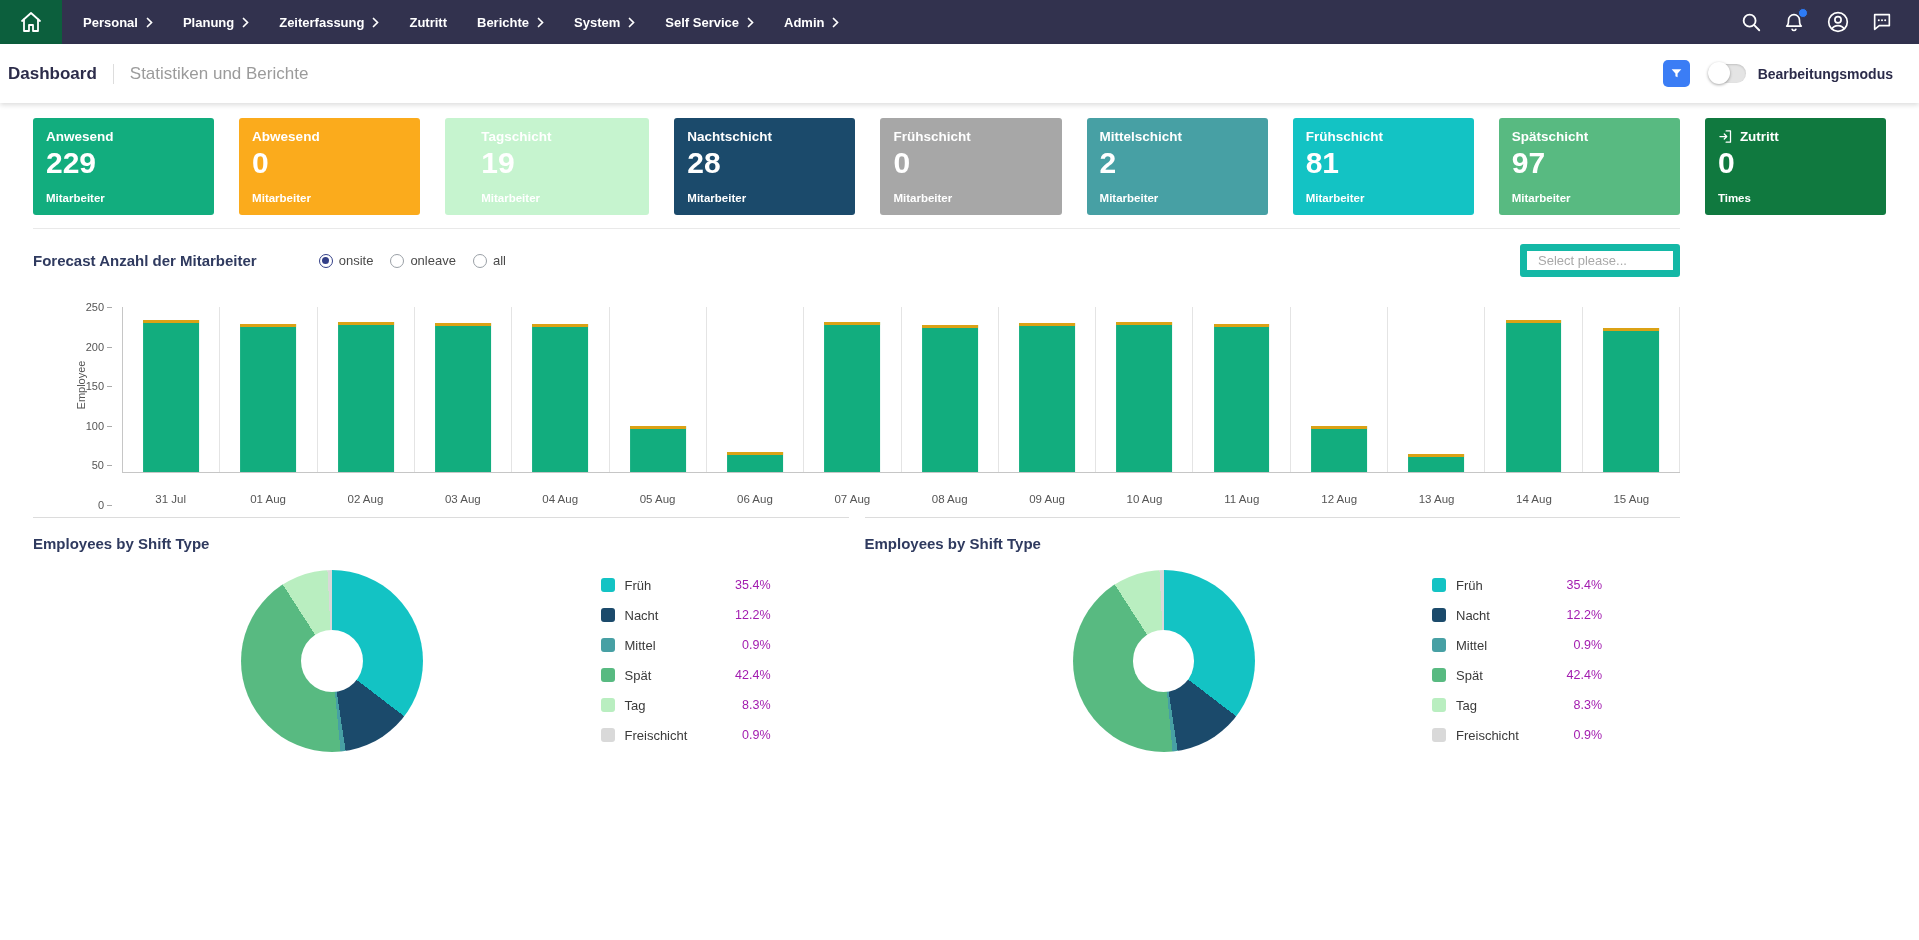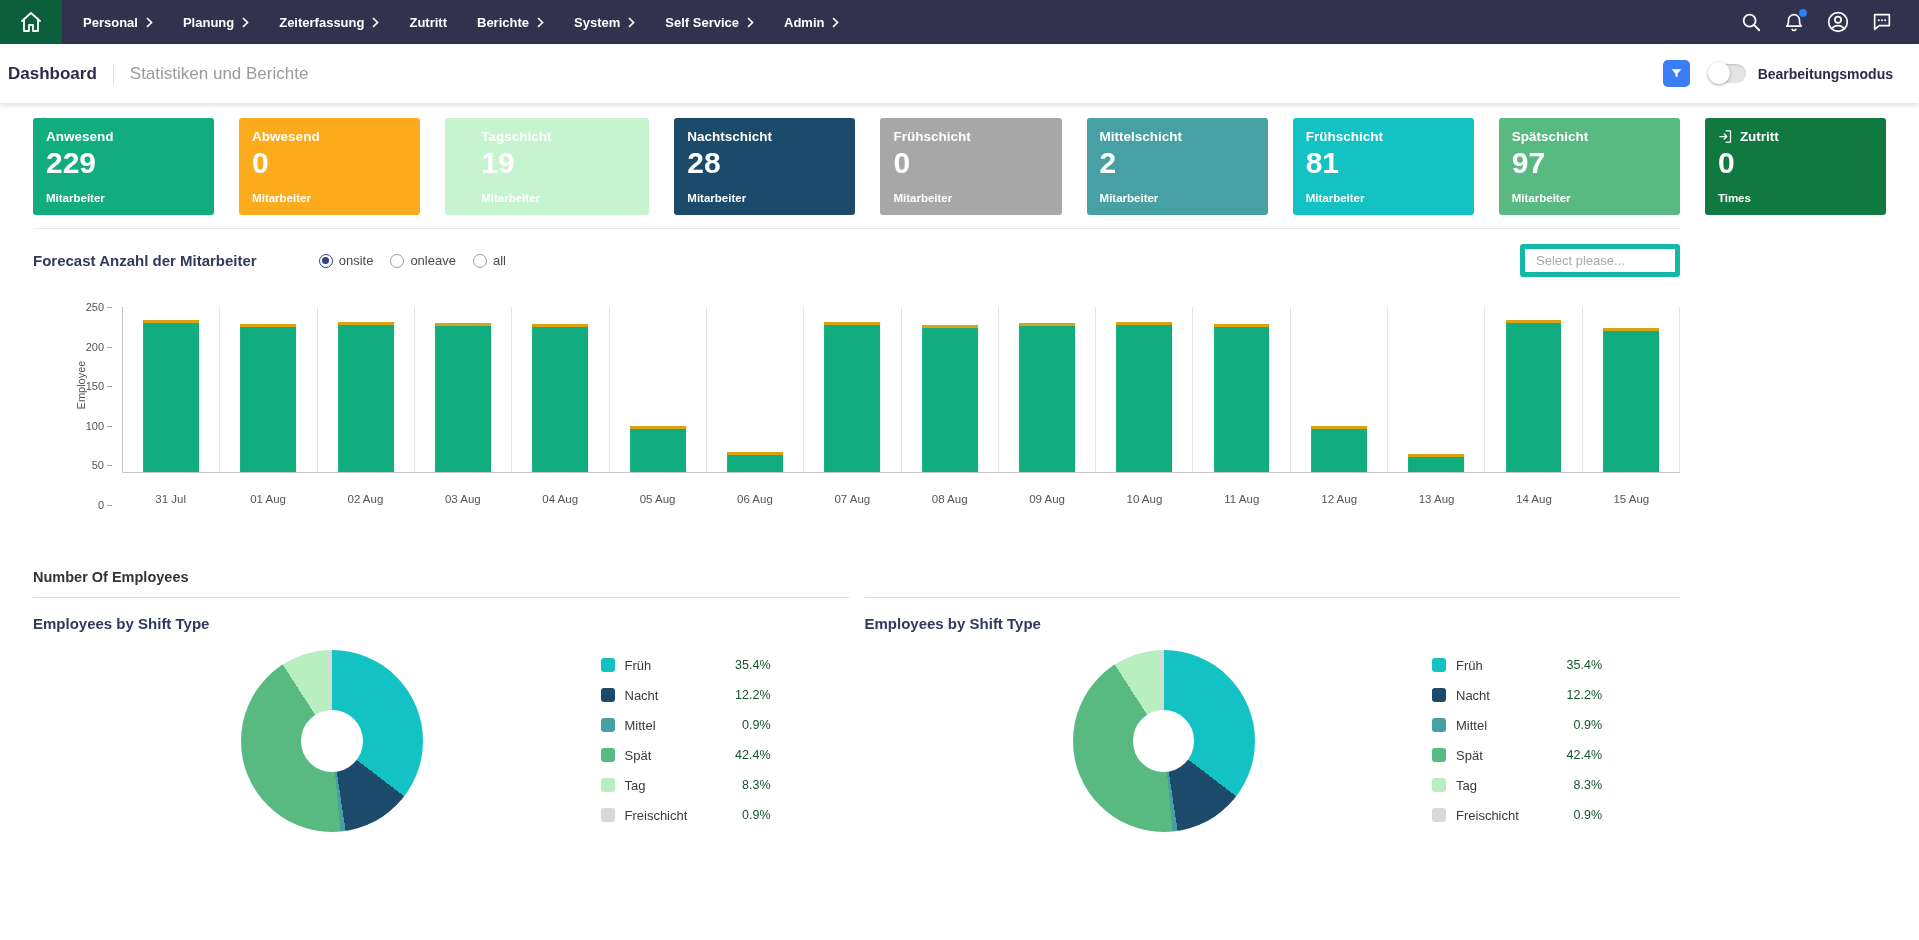--- a/index.html
+++ b/index.html
@@ -36,21 +36,21 @@
   
   .forecast{width:1647px;margin:13px 0 0 33px;border-top:1px solid #e9e9e9;padding-top:15px}
   .forecast-head{display:flex;align-items:center}
   .section-title{font-size:15px;font-weight:bold;color:#2f3a5f}
   .radio-group{display:flex;align-items:center;gap:17px;margin-left:62px}
   .radio{display:flex;align-items:center;gap:6px;cursor:pointer}
   .rb{width:14px;height:14px;border:1.5px solid #9aa0a6;border-radius:50%;position:relative;background:#fff;flex:none}
   .rb.sel{border-color:#333f87}
   .rb.sel::after{content:"";position:absolute;inset:2.5px;border-radius:50%;background:#333f87}
   .radio-label{font-size:13px;color:#4a4a4a}
-  .select{margin-left:auto;width:160px;height:33px;border:5px solid #14b8a6;border-radius:3px;display:flex;align-items:center;padding:0 11px;cursor:pointer;background:#fff}
+  .select{margin-left:auto;width:160px;height:33px;border:7px solid #14b8a6;border-radius:3px;display:flex;align-items:center;padding:0 11px;cursor:pointer;background:#fff}
   .select-placeholder{font-size:13px;color:#a9a9a9}
 
   
   .chart-wrap{position:relative;margin-top:30px;padding-left:89px}
   .ylabel{position:absolute;left:24px;top:72px;transform:rotate(-90deg);font-size:11px;color:#555}
   .plot-wrap{position:relative}
   .plot{display:flex;height:166px;border-left:1px solid #c6c6c6;border-bottom:1px solid #c6c6c6}
   .cell{flex:1;position:relative;border-right:1px solid #e4e4e4}
   .bar{position:absolute;bottom:0;left:50%;transform:translateX(-50%);width:58%}
   .yticks{position:absolute;left:-46px;top:0;bottom:0;width:40px}
@@ -64,21 +64,21 @@
   .donut-row{width:1647px;margin:12px 0 0 33px;display:grid;grid-template-columns:1fr 1fr;column-gap:16px}
   .donut-panel{border-top:1px solid #dcdcdc;padding-top:17px}
   .donut-title{font-size:15px;font-weight:bold;color:#2f3a5f}
   .donut-body{display:flex;align-items:flex-start;margin-top:18px}
   .donut{width:182px;height:182px;border-radius:50%;position:relative;margin-left:208px;flex:none}
   .hole{position:absolute;inset:33%;border-radius:50%;background:#fff}
   .legend{margin-left:auto;margin-right:78px;width:170px}
   .legend-row{display:flex;align-items:center;height:30px}
   .swatch{width:14px;height:14px;border-radius:3px;flex:none}
   .legend-label{margin-left:10px;font-size:13px;color:#3a3a3a}
-  .legend-pct{margin-left:auto;font-size:12.5px;color:#14532d}
+  .legend-pct{margin-left:auto;font-size:12.5px;color:#a21caf}
 </style>
 </head>
 <body>
 
 <header class="navbar" style="background: rgb(50, 50, 78);">
   <div class="home-btn" style="background: rgb(12, 95, 61);">
     <svg width="24" height="24" viewBox="0 0 24 24" fill="none" stroke="#fff" stroke-width="1.8" stroke-linecap="round" stroke-linejoin="round">
         <path d="M3 11l9-8 9 8"></path>
         <path d="M5 9.5V21h5v-6h4v6h5V9.5"></path>
       </svg>
@@ -348,21 +348,20 @@
             <div class="xlabel">11 Aug</div>
             <div class="xlabel">12 Aug</div>
             <div class="xlabel">13 Aug</div>
             <div class="xlabel">14 Aug</div>
             <div class="xlabel">15 Aug</div>
           </div>
       </div>
     </div>
   </section>
 
-  <h4 class="employees-heading">Number Of Employees</h4>
   <section class="donut-row" id="donut-row">
       <section class="donut-panel">
         <h4 class="donut-title">Employees by Shift Type</h4>
         <div class="donut-body">
           <div class="donut" style="background: conic-gradient(rgb(19, 195, 196) 0deg, rgb(19, 195, 196) 127.44deg, rgb(27, 74, 107) 127.44deg, rgb(27, 74, 107) 171.36deg, rgb(71, 160, 164) 171.36deg, rgb(71, 160, 164) 174.6deg, rgb(88, 186, 129) 174.6deg, rgb(88, 186, 129) 327.24deg, rgb(185, 238, 192) 327.24deg, rgb(185, 238, 192) 357.12deg, rgb(217, 217, 217) 357.12deg, rgb(217, 217, 217) 360deg);">
             <div class="hole"></div>
           </div>
           <div class="legend">
             <div class="legend-row">
               <span class="swatch" style="background: rgb(19, 195, 196);"></span>

